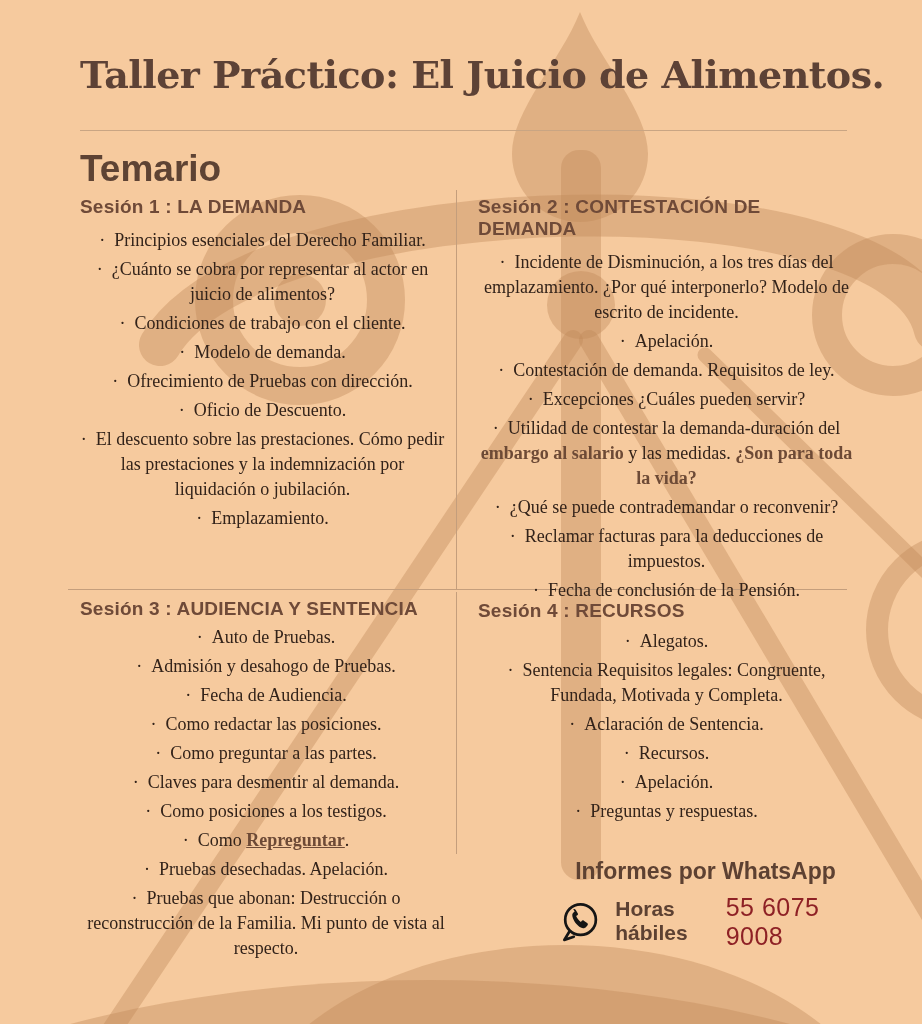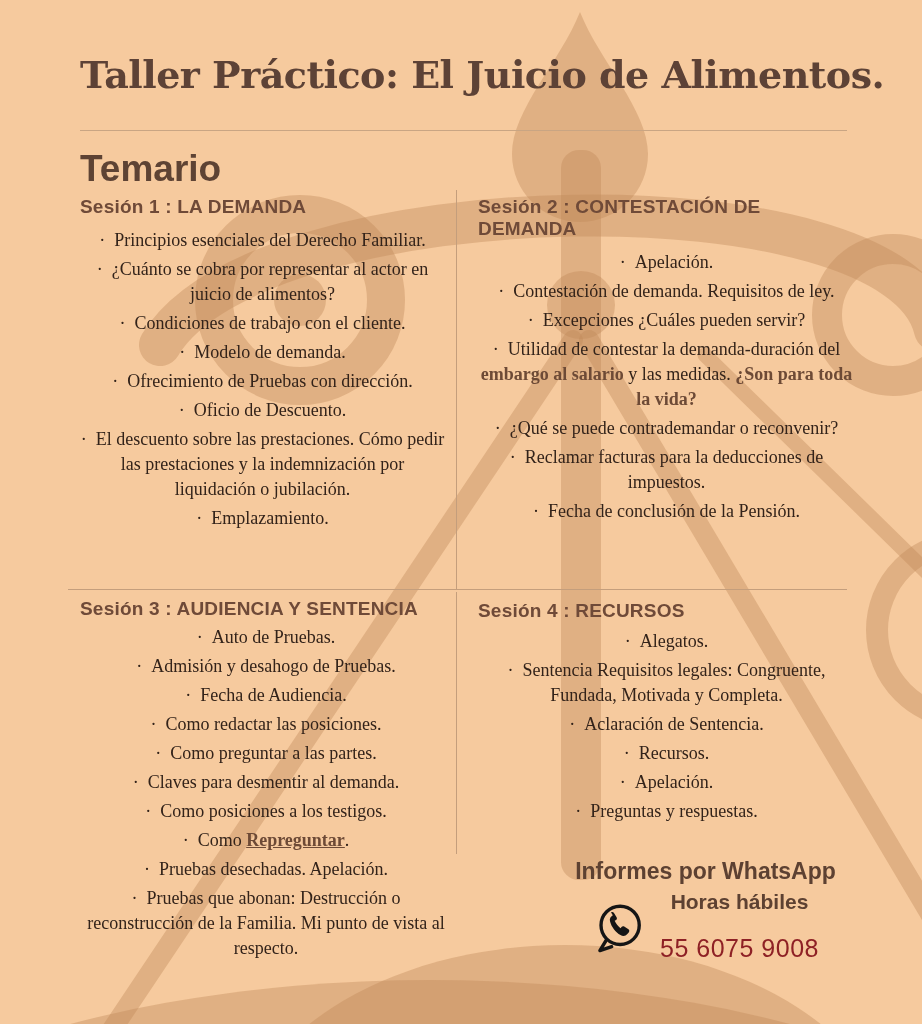--- a/index.html
+++ b/index.html
@@ -52,23 +52,23 @@
   .s3 h3{margin-bottom:5px;}
   .s4{left:478px;top:600px;width:377px;}
   .s4 h3{margin-bottom:7px;}
 
   .contact{position:absolute;left:558px;top:858px;width:295px;}
   .contact-title{
     margin:0;text-align:center;
     font-size:23px;font-weight:700;color:#5d4132;
   }
   .contact-row{display:flex;align-items:center;justify-content:center;gap:14px;margin-top:5px;}
-  .contact-col{display:flex;flex-direction:column;align-items:center;}
+  .contact-col{display:flex;flex-direction:row;align-items:center;}
   .contact-hours{font-size:21px;font-weight:700;color:#5d4132;}
-  .contact-phone{font-size:25px;color:#8e2125;margin-top:20px;letter-spacing:.5px;}
+  .contact-phone{font-size:25px;color:#8e2125;margin-top:3px;letter-spacing:.5px;}
   .wa-icon{width:54px;height:54px;}
 </style>
 </head>
 <body>
 
 <div class="poster">
 
   <svg class="watermark" viewBox="0 0 922 1024" xmlns="http://www.w3.org/2000/svg">
     <g fill="#c0895a" fill-opacity="0.40" stroke="#c0895a" stroke-opacity="0.40">
 
@@ -113,20 +113,21 @@
         <li><span>Ofrecimiento de Pruebas con dirección.</span></li>
         <li><span>Oficio de Descuento.</span></li>
         <li><span>El descuento sobre las prestaciones. Cómo pedir  las prestaciones y la indemnización por liquidación o jubilación.</span></li>
         <li><span>Emplazamiento.</span></li>
       </ul>
   </section>
 
   <section class="session s2">
     <h3>Sesión 2 : CONTESTACIÓN DE DEMANDA</h3>
     <ul>
+        <li><span>Incidente de Disminución, a los tres días del emplazamiento. ¿Por qué interponerlo? Modelo de escrito de incidente.</span></li>
         <li><span>Apelación.</span></li>
         <li><span>Contestación de demanda. Requisitos de ley.</span></li>
         <li><span>Excepciones  ¿Cuáles pueden servir?</span></li>
         <li><span>Utilidad de contestar la demanda-duración del </span><span class="em">embargo al salario</span><span> y las medidas. </span><span class="em">¿Son para toda la vida?</span></li>
         <li><span>¿Qué se puede contrademandar o reconvenir?</span></li>
         <li><span>Reclamar facturas para la deducciones de impuestos.</span></li>
         <li><span>Fecha de conclusión de la Pensión.</span></li>
       </ul>
   </section>
 

